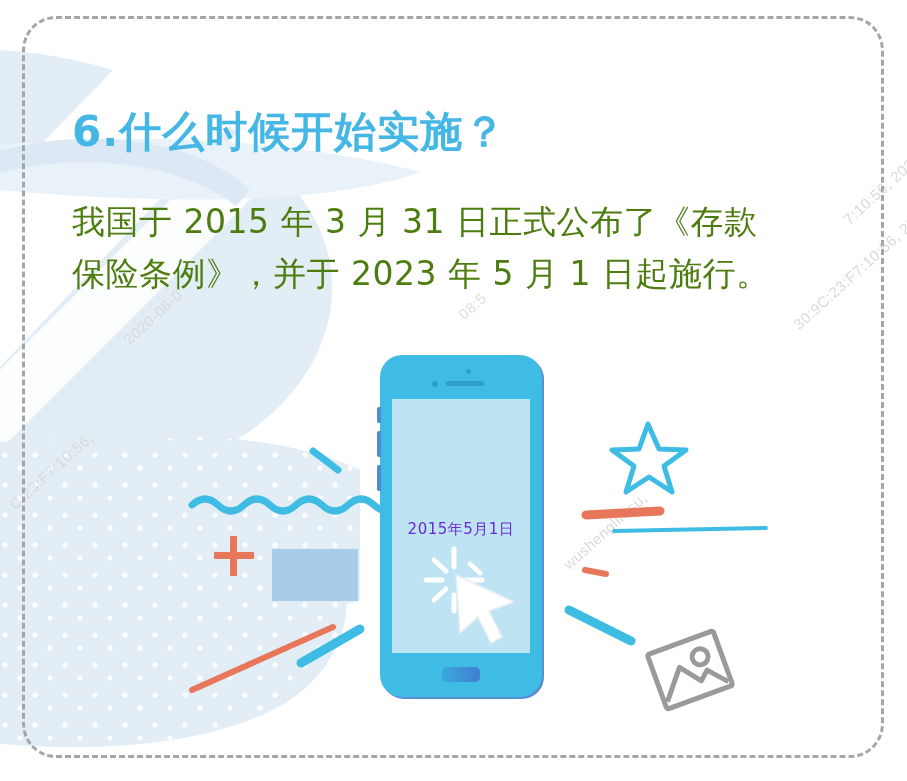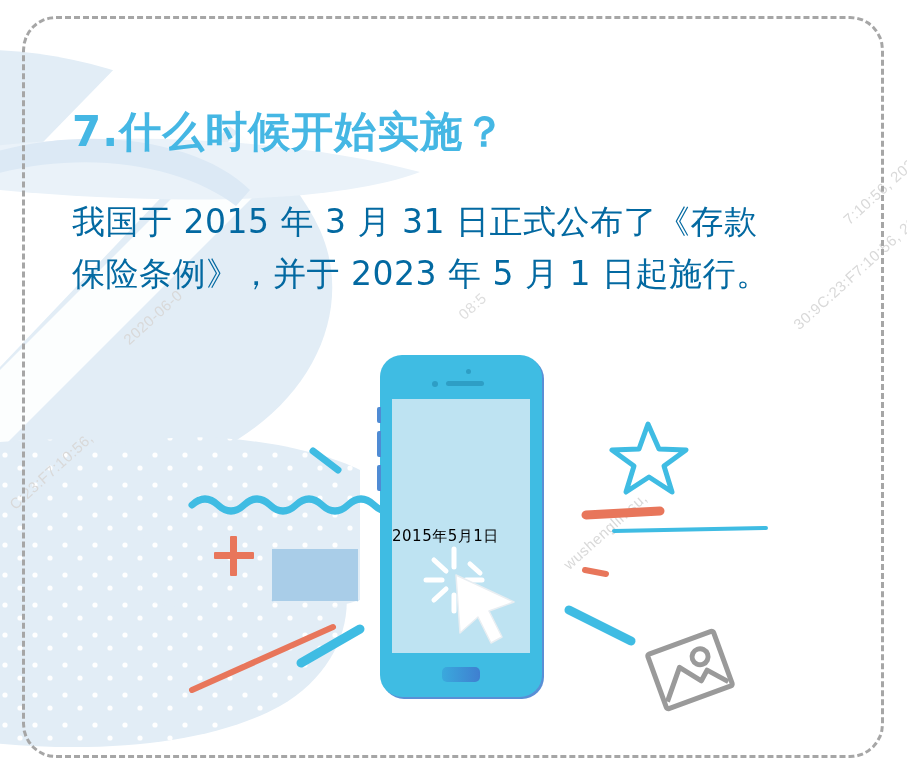--- a/index.html
+++ b/index.html
@@ -70,21 +70,21 @@
     white-space: nowrap;
     font-family: "DejaVu Sans", "Liberation Sans", sans-serif;
   }
   .body-text {
     position: absolute;
     left: 72px;
     top: 196px;
     width: 790px;
     font-size: 33px;
     line-height: 52px;
-    color: #0369a1;
+    color: #4d7c0f;
     letter-spacing: 0.5px;
     font-family: "DejaVu Sans", "Liberation Sans", sans-serif;
   }
 
   
   .phone {
     position: absolute;
     left: 380px;
     top: 355px;
     width: 162px;
@@ -143,23 +143,24 @@
     width: 4px;
     border-radius: 2px 0 0 2px;
     background: #4f8bd4;
   }
   .pb1 { top: 52px;  height: 16px; }
   .pb2 { top: 76px;  height: 26px; }
   .pb3 { top: 110px; height: 26px; }
   .screen-date {
     position: absolute;
     left: 0;
-    top: 128px;
+    top: 121px;
     width: 100%;
-    color: #000000;
+    text-align: center;
+    color: #6d28d9;
     font-size: 15px;
     letter-spacing: 0.5px;
     font-family: "DejaVu Sans", "Liberation Sans", sans-serif;
   }
 
   
   .envelope {
     position: absolute;
     left: 272px;
     top: 549px;
@@ -220,21 +221,21 @@
 
   <div class="watermark wm1" data-bind="watermarks.w1">2020-06-0</div>
   <div class="watermark wm2" data-bind="watermarks.w2">C:23:F7:10:56,</div>
   <div class="watermark wm3" data-bind="watermarks.w3">wushenglin.su,</div>
   <div class="watermark wm4" data-bind="watermarks.w4">30:9C:23:F7:10:56, 20</div>
   <div class="watermark wm5" data-bind="watermarks.w5">7:10:56, 202</div>
   <div class="watermark wm6" data-bind="watermarks.w6">08:5</div>
 
   <div class="dashed-frame"></div>
 
-  <div class="title" data-bind="heading.text">7.什么时候开始实施？</div>
+  <div class="title" data-bind="heading.text">6.什么时候开始实施？</div>
 
   <div class="body-text">
     <div data-bind="body.line1">我国于 2015 年 3 月 31 日正式公布了《存款</div>
     <div data-bind="body.line2">保险条例》，并于 2023 年 5 月 1 日起施行。</div>
   </div>
 
   <svg class="bg-layer" width="907" height="781" viewBox="0 0 907 781" xmlns="http://www.w3.org/2000/svg">
 
     <path d="M 192 505 q 13 -12 26 0 q 13 12 26 0 q 13 -12 26 0 q 13 12 26 0
              q 13 -12 26 0 q 13 12 26 0 q 13 -12 26 0 q 13 12 26 0 q 13 -12 26 0" fill="none" stroke="#3fbce3" stroke-width="7" stroke-linecap="round"></path>

